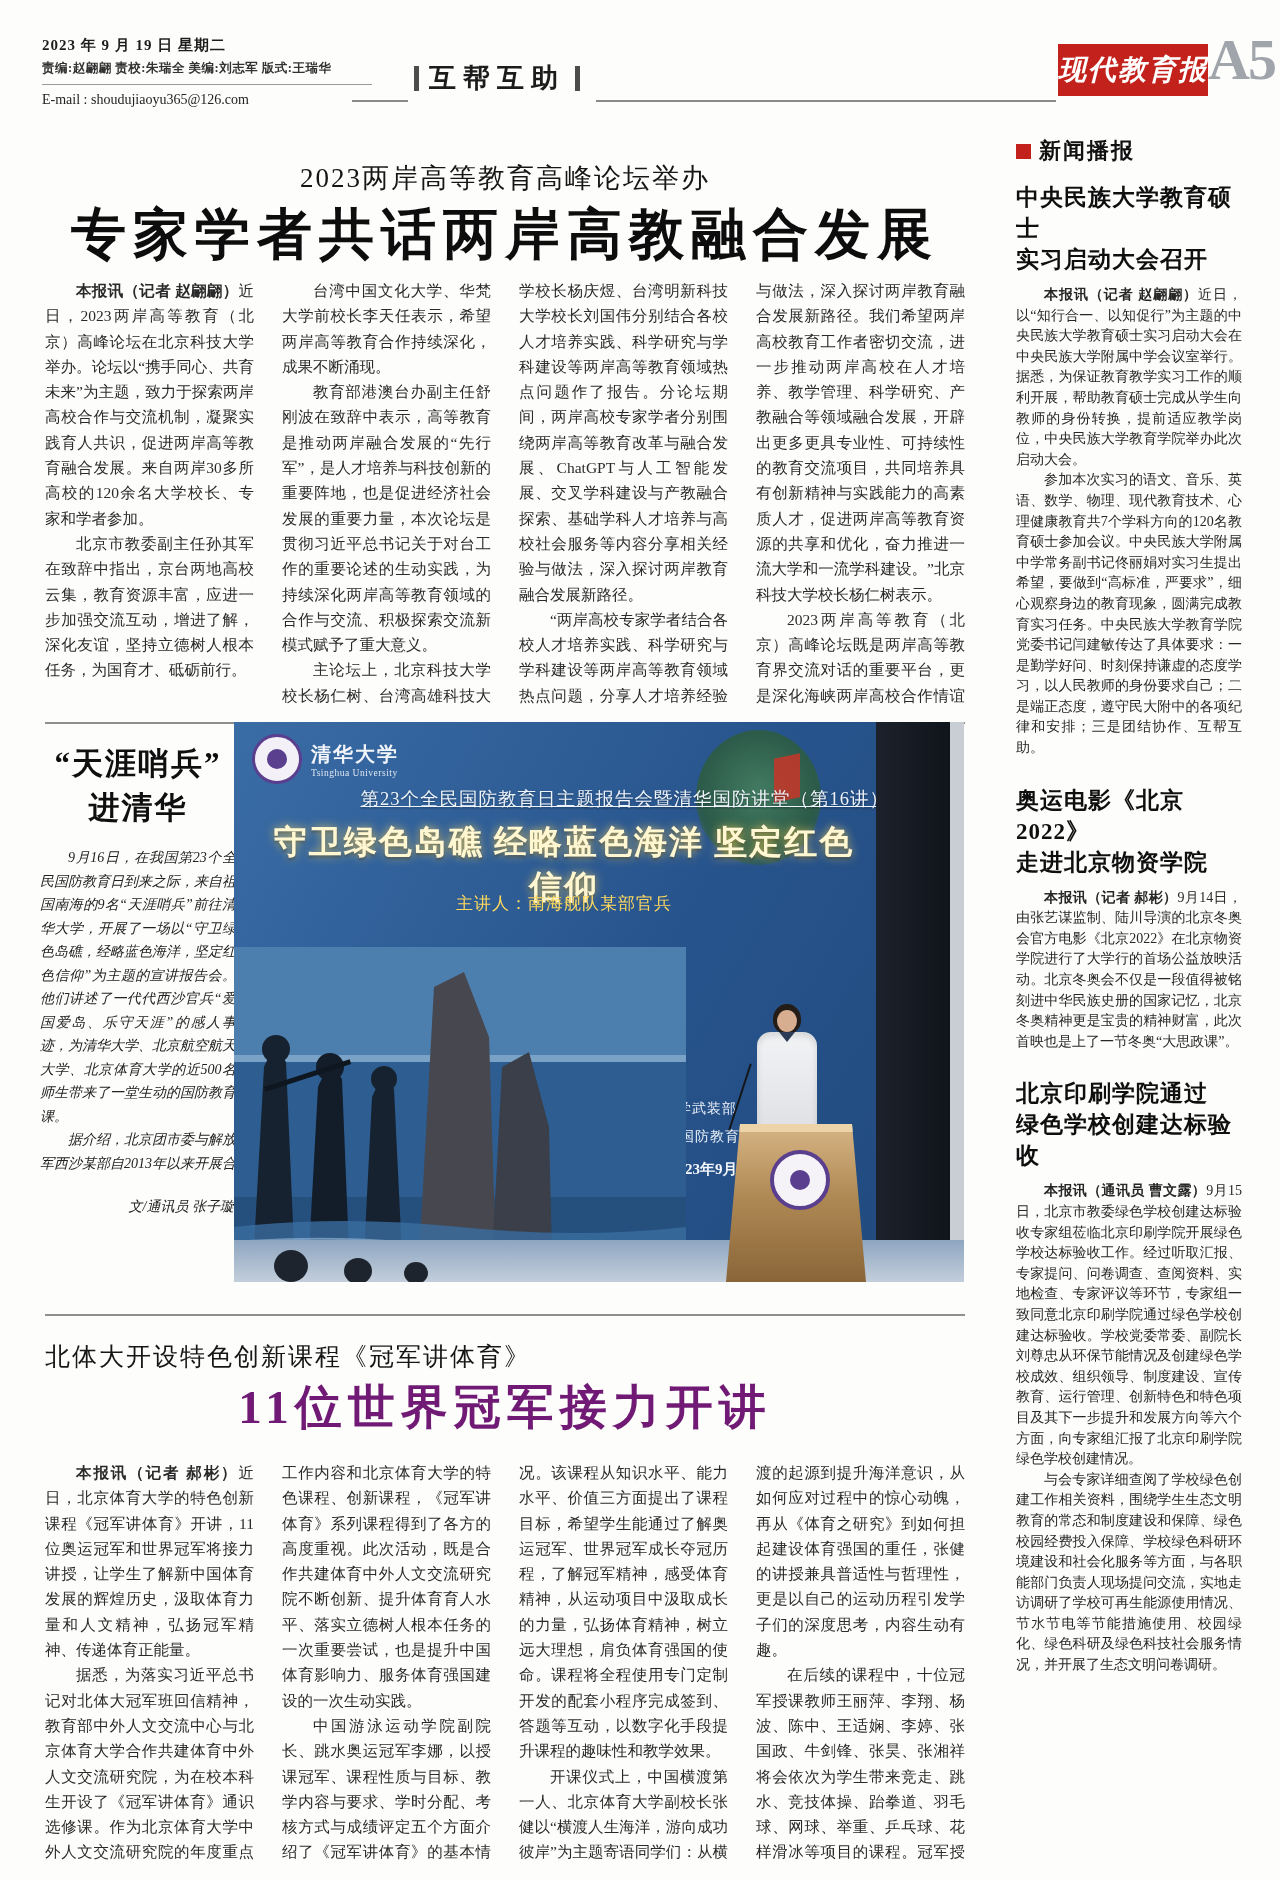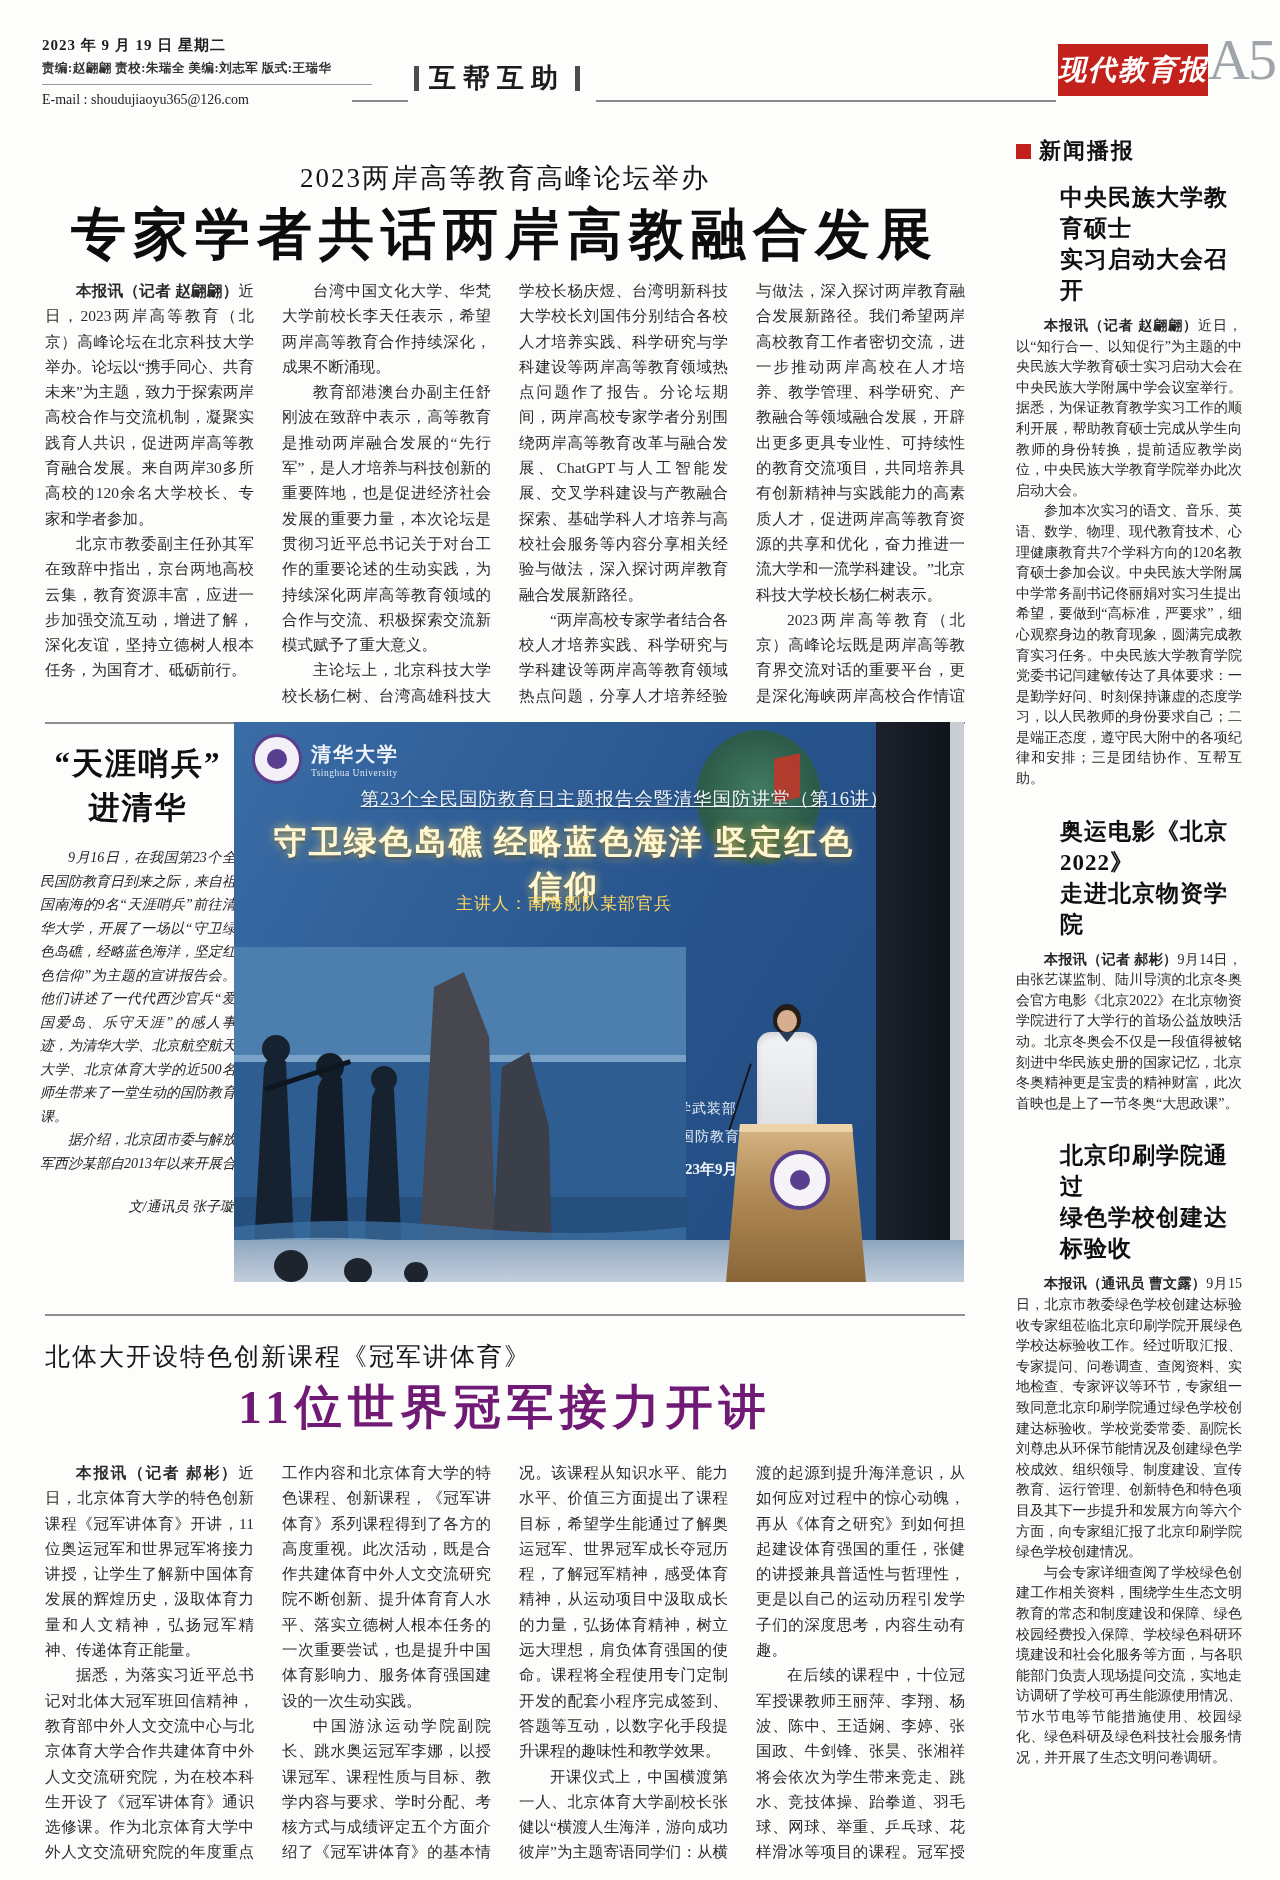--- a/index.html
+++ b/index.html
@@ -12,21 +12,21 @@
   .hdr-staff{left:42px;top:60px;font-size:12.5px;color:#333;letter-spacing:.5px;font-weight:bold;}
   .hdr-rule{left:42px;top:84px;width:330px;height:1px;background:#9a9a9a;}
   .hdr-email{left:42px;top:92px;font-size:14px;color:#222;}
   .section-block{left:414px;top:60px;display:flex;align-items:center;gap:10px;}
   .section-bar{width:5px;height:25px;background:#4d4d4d;}
   .section-title{font-size:27px;font-weight:bold;color:#1c1c1c;letter-spacing:7px;}
   .rule-left{left:352px;top:100px;width:56px;height:2px;background:#8a8a8a;}
   .rule-right{left:596px;top:100px;width:460px;height:2px;background:#8a8a8a;}
   .masthead-box{left:1058px;top:44px;width:150px;height:52px;background:#c2211c;display:flex;align-items:center;justify-content:flex-end;}
   .masthead-text{color:#fff;font-size:28px;font-weight:bold;font-style:italic;letter-spacing:2px;}
-  .page-no{left:1208px;top:26px;font-size:58px;font-weight:400;color:#a0a5ab;letter-spacing:-2px;}
+  .page-no{left:1208px;top:26px;font-size:58px;font-weight:700;color:#a0a5ab;letter-spacing:-2px;}
 
   
   .m-kicker{left:45px;top:160px;width:920px;text-align:center;font-size:27px;color:#161616;letter-spacing:2px;font-weight:500;}
   .m-headline{left:45px;top:198px;width:920px;text-align:center;font-size:55px;font-weight:bold;color:#0d0d0d;letter-spacing:7px;}
   .m-body{left:45px;top:278px;width:920px;height:436px;column-count:4;column-gap:28px;overflow:hidden;}
   .m-body p, .b-body p{margin:0;font-size:15.5px;line-height:25.3px;text-align:justify;text-indent:2em;}
   .leadin{font-weight:bold;}
 
   .divider{left:45px;width:920px;height:1.5px;background:#8f8f8f;}
   .div1{top:722px;} .div2{top:1314px;}
@@ -79,21 +79,21 @@
   .b-kicker{left:45px;top:1340px;width:920px;text-align:left;font-size:25px;color:#161616;letter-spacing:2px;}
   .b-headline{left:45px;top:1376px;width:920px;text-align:center;font-size:47px;font-weight:bold;color:#701a75;letter-spacing:6px;}
   .b-body{left:45px;top:1460px;width:920px;height:408px;column-count:4;column-gap:28px;overflow:hidden;}
 
   
   .sidebar{left:1016px;top:136px;width:226px;height:1742px;overflow:hidden;}
   .sb-label{display:flex;align-items:center;gap:8px;margin-bottom:16px;}
   .sb-square{width:15px;height:15px;background:#c2211c;}
   .sb-label-text{font-size:22px;font-weight:bold;color:#111;letter-spacing:2px;}
   .sb-article{margin-bottom:26px;}
-  .sb-head{font-size:23px;font-weight:bold;color:#0f0f0f;line-height:31px;letter-spacing:1px;margin-bottom:10px;margin-left:44px;}
+  .sb-head{font-size:23px;font-weight:bold;color:#0f0f0f;line-height:31px;letter-spacing:1px;margin-bottom:10px;}
   .sb-article p{margin:0;font-size:14px;line-height:20.6px;text-align:justify;text-indent:2em;color:#272727;}
 </style>
 </head>
 <body>
 
 <div class="page">
 
   <div class="abs hdr-date">2023 年 9 月 19 日  星期二</div>
   <div class="abs hdr-staff">责编:赵翩翩 责校:朱瑞全  美编:刘志军 版式:王瑞华</div>
   <div class="abs hdr-rule"></div>

